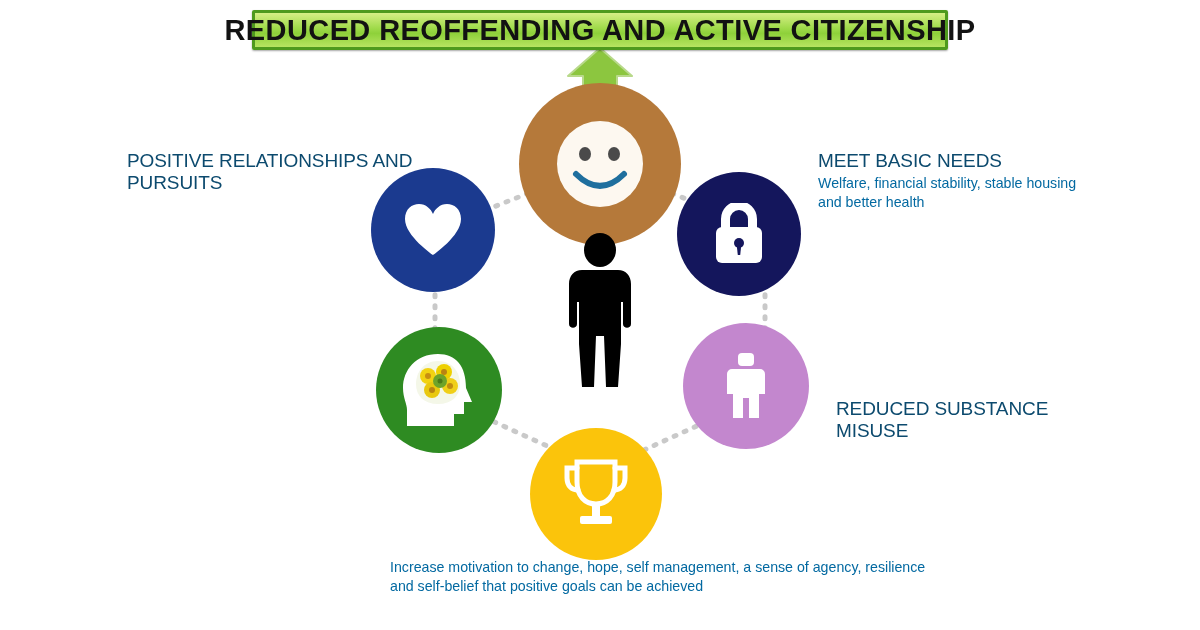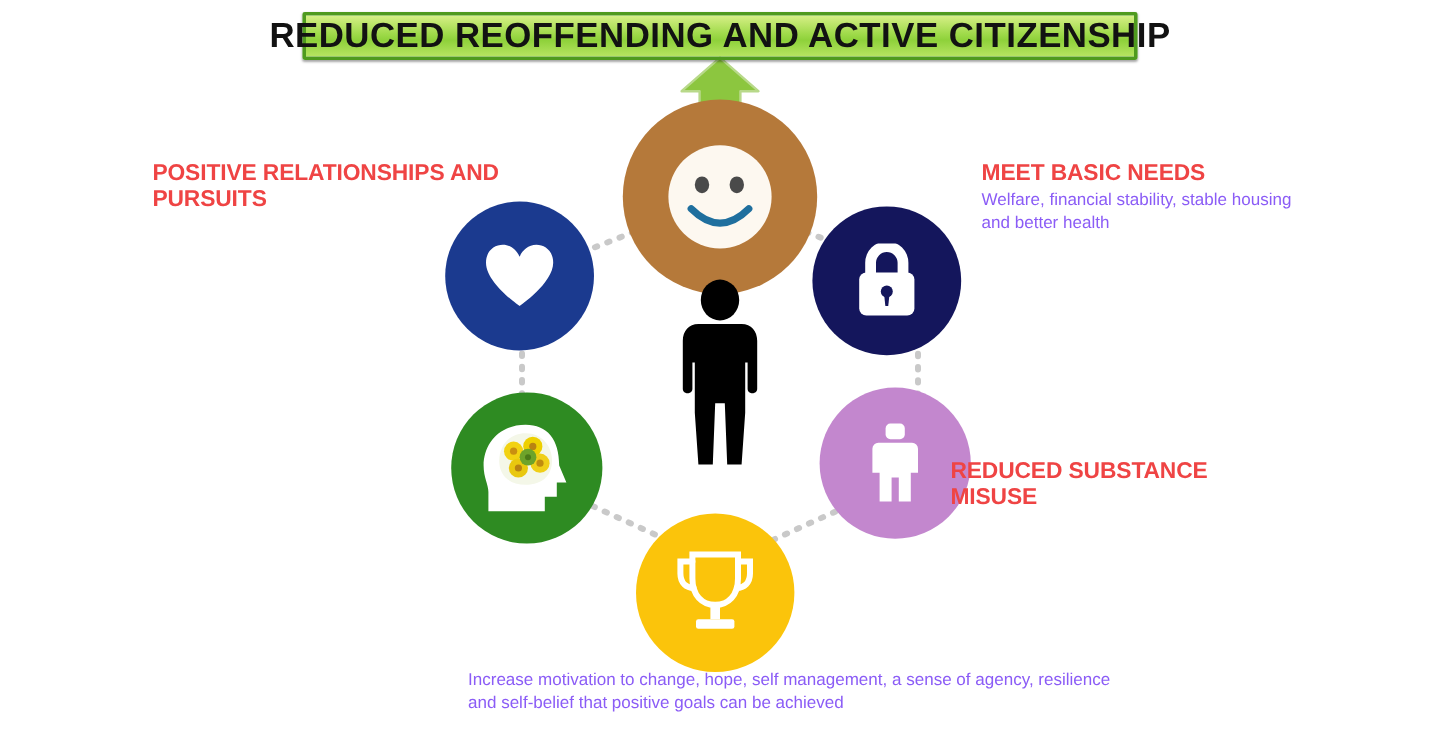--- a/index.html
+++ b/index.html
@@ -97,37 +97,37 @@
     left: 561px;
     top: 232px;
     width: 78px;
     height: 160px;
   }
 
   
   .label-block { position: absolute; }
   .label-title {
     font-size: 19px;
-    font-weight: bold;
+    font-weight: normal;
     line-height: 1.18;
-    color: #ef4444;
-    margin: 0 0 2px 0;
+    color: #0c4a6e;
+    margin: 16px 0 2px 0;
     letter-spacing: -0.1px;
   }
   .label-body {
     font-size: 14.2px;
     line-height: 1.33;
-    color: #8b5cf6;
+    color: #0369a1;
     margin: 0;
   }
 
   #block-relationships { left: 127px; top: 134px; width: 290px; }
   #block-basic-needs   { left: 818px; top: 134px; width: 282px; }
   #block-attitudes     { left: 127px; top: 393px; width: 285px; }
-  #block-substance     { left: 792px; top: 382px; width: 272px; }
+  #block-substance     { left: 836px; top: 382px; width: 272px; }
   #block-motivation    { left: 390px; top: 558px; width: 560px; }
   #block-motivation .label-title { font-size: 19.5px; }
 </style>
 </head>
 <body>
 
 <svg id="dotted-ring" viewBox="0 0 520 490" xmlns="http://www.w3.org/2000/svg">
   <polygon points="260,95 95,160 95,325 260,400 425,325 425,160" fill="none" stroke="#c9c9c9" stroke-width="5" stroke-dasharray="2 9" stroke-linecap="round"></polygon>
 </svg>
 

